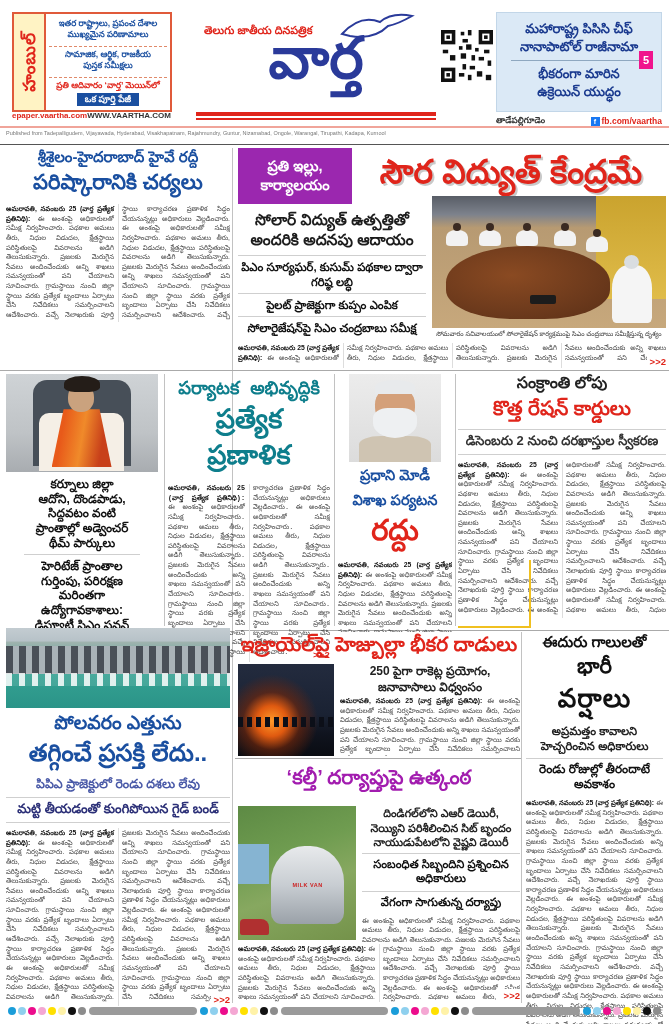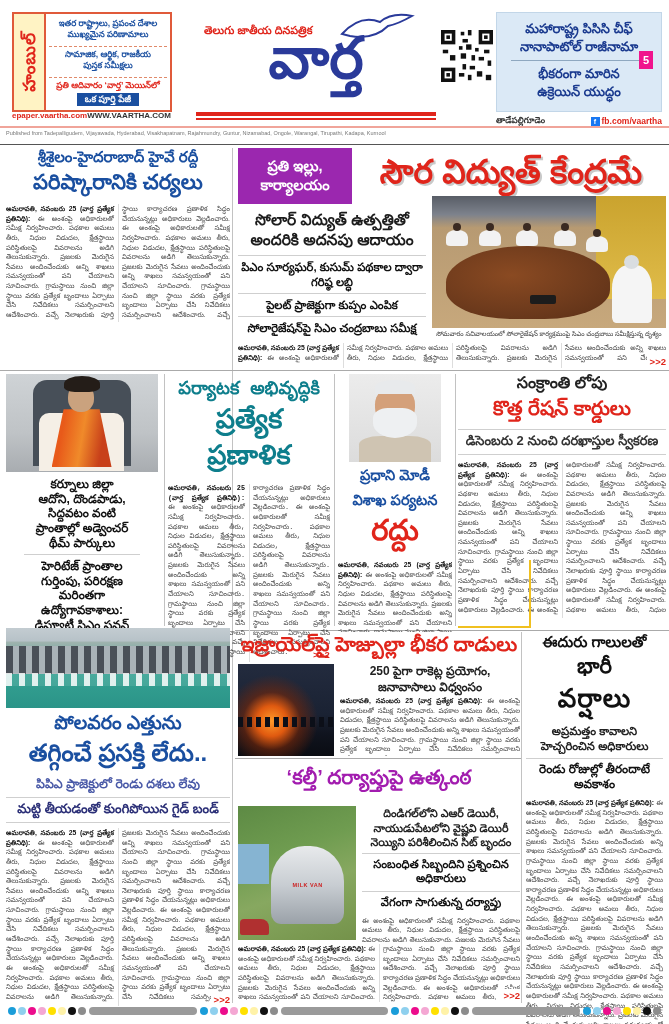--- a/index.html
+++ b/index.html
@@ -410,22 +410,22 @@
   <div class="ab photo kal-photo">
     <div class="kv-bldg"></div>
     <div class="kv-tank">
       <span class="kv-text">MILK VAN</span>
     </div>
     <div class="kv-car"></div>
   </div>
   <div class="ab kal-right">
     <div class="kal-deck">
         <div>దిండిగల్‌లోని ఎఆర్ డెయిరీ,</div>
+        <div>నెయ్యిని పరిశీలించిన సిట్ బృందం</div>
         <div>నాయుడుపేటలోని వైష్ణవి డెయిరీ</div>
-        <div>నెయ్యిని పరిశీలించిన సిట్ బృందం</div>
       </div>
     <div class="kal-pt">సంబంధిత సిబ్బందిని ప్రశ్నించిన అధికారులు</div>
     <div class="kal-pt">వేగంగా సాగుతున్న దర్యాప్తు</div>
     <div class="kal-mini body-txt">
       <span>ఈ అంశంపై అధికారులతో సమీక్ష నిర్వహించారు. పథకాల అమలు తీరు, నిధుల విడుదల, క్షేత్రస్థాయి పరిస్థితులపై వివరాలను అడిగి తెలుసుకున్నారు. ప్రజలకు మెరుగైన సేవలు అందించేందుకు అన్ని శాఖలు సమన్వయంతో పని చేయాలని సూచించారు. గ్రామస్థాయి నుంచి జిల్లా స్థాయి వరకు ప్రత్యేక బృందాలు ఏర్పాటు చేసి నివేదికలు సమర్పించాలని ఆదేశించారు. వచ్చే నెలాఖరుకు పూర్తి స్థాయి కార్యాచరణ ప్రణాళిక సిద్ధం చేయనున్నట్లు అధికారులు వెల్లడించారు. ఈ అంశంపై అధికారులతో సమీక్ష నిర్వహించారు. పథకాల అమలు తీరు, నిధుల విడుదల, క్షేత్రస్థాయి పరిస్థితులపై వివరాలను అడిగి తెలుసుకున్నారు. ప్రజలకు మెరుగైన సేవలు అందించేందుకు అన్ని శాఖలు సమన్వయంతో పని చేయాలని సూచించారు. గ్రామస్థాయి నుంచి జిల్లా స్థాయి వరకు ప్రత్యేక బృందాలు ఏర్పాటు చేసి నివేదికలు సమర్పించాలని ఆదేశించారు. వచ్చే నెలాఖరుకు పూర్తి స్థాయి కార్యాచరణ ప్రణాళిక సిద్ధం చేయనున్నట్లు అధికారులు వెల్లడించారు. ఈ అంశంపై అధికారులతో సమీక్ష నిర్వహించారు. పథకాల అమలు తీరు, నిధుల విడుదల, క్షేత్రస్థాయి పరిస్థితులపై వివరాలను అడిగి తెలుసుకున్నారు. ప్రజలకు మెరుగైన సేవలు అందించేందుకు అన్ని శాఖలు సమన్వయంతో పని చేయాలని సూచించారు. గ్రామస్థాయి నుంచి జిల్లా స్థాయి వరకు ప్రత్యేక బృందాలు ఏర్పాటు చేసి నివేదికలు సమర్పించాలని ఆదేశించారు. వచ్చే నెలాఖరుకు పూర్తి స్థాయి కార్యాచరణ ప్రణాళిక సిద్ధం చేయనున్నట్లు అధికారులు వెల్లడించారు.</span>
     </div>
   </div>
   <div class="kal-body body-txt cols2">
     <span class="dl">అమరావతి, నవంబరు 25 (వార్త ప్రత్యేక ప్రతినిధి):</span>
     <span>ఈ అంశంపై అధికారులతో సమీక్ష నిర్వహించారు. పథకాల అమలు తీరు, నిధుల విడుదల, క్షేత్రస్థాయి పరిస్థితులపై వివరాలను అడిగి తెలుసుకున్నారు. ప్రజలకు మెరుగైన సేవలు అందించేందుకు అన్ని శాఖలు సమన్వయంతో పని చేయాలని సూచించారు. గ్రామస్థాయి నుంచి జిల్లా స్థాయి వరకు ప్రత్యేక బృందాలు ఏర్పాటు చేసి నివేదికలు సమర్పించాలని ఆదేశించారు. వచ్చే నెలాఖరుకు పూర్తి స్థాయి కార్యాచరణ ప్రణాళిక సిద్ధం చేయనున్నట్లు అధికారులు వెల్లడించారు. ఈ అంశంపై అధికారులతో సమీక్ష నిర్వహించారు. పథకాల అమలు తీరు, నిధుల విడుదల, క్షేత్రస్థాయి పరిస్థితులపై వివరాలను అడిగి తెలుసుకున్నారు. ప్రజలకు మెరుగైన సేవలు అందించేందుకు అన్ని శాఖలు సమన్వయంతో పని చేయాలని సూచించారు. గ్రామస్థాయి నుంచి జిల్లా స్థాయి వరకు ప్రత్యేక బృందాలు ఏర్పాటు చేసి నివేదికలు సమర్పించాలని ఆదేశించారు. వచ్చే నెలాఖరుకు పూర్తి స్థాయి కార్యాచరణ ప్రణాళిక సిద్ధం చేయనున్నట్లు అధికారులు వెల్లడించారు. ఈ అంశంపై అధికారులతో సమీక్ష నిర్వహించారు. పథకాల అమలు తీరు, నిధుల విడుదల, క్షేత్రస్థాయి పరిస్థితులపై వివరాలను అడిగి తెలుసుకున్నారు. ప్రజలకు మెరుగైన సేవలు అందించేందుకు అన్ని శాఖలు సమన్వయంతో పని చేయాలని సూచించారు. గ్రామస్థాయి నుంచి జిల్లా స్థాయి వరకు ప్రత్యేక బృందాలు ఏర్పాటు చేసి నివేదికలు సమర్పించాలని ఆదేశించారు. వచ్చే నెలాఖరుకు పూర్తి స్థాయి కార్యాచరణ ప్రణాళిక సిద్ధం చేయనున్నట్లు అధికారులు వెల్లడించారు.</span>

